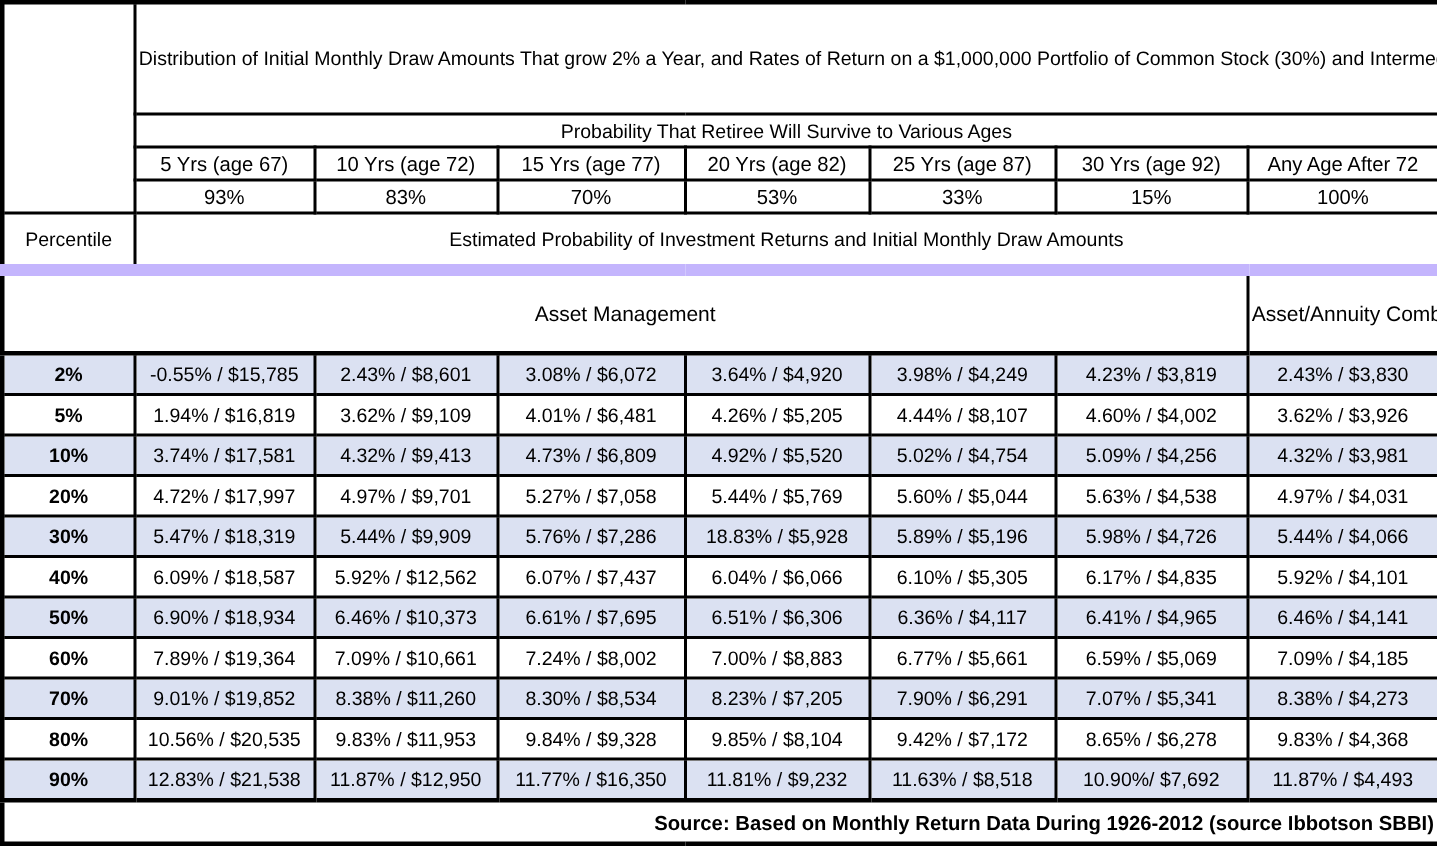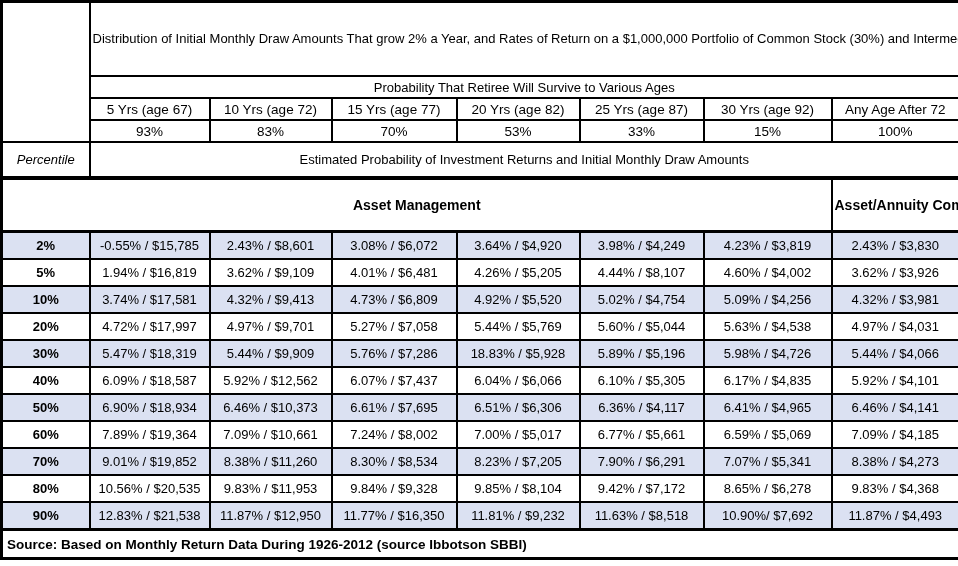--- a/index.html
+++ b/index.html
@@ -56,31 +56,30 @@
     font-size: 13.5px;
     font-weight: normal;
     margin-top: 32px;
   }
   tr.percentile-row td {
     height: 33px;
     border-bottom: 4px solid #000000;
   }
   td.percentile-label {
     font-size: 13.5px;
-    font-style: italic;
   }
   td.estimated-cell {
     font-weight: bold;
     font-size: 13.5px;
   }
   tr.section-row td {
     height: 50px;
-    font-weight: bold;
+    font-weight: normal;
     font-size: 14px;
-    border-top: 1px solid #c4b5fd;
+    border-top: 8px solid #c4b5fd;
     border-bottom: 3px solid #000000;
   }
   td.combo-cell {
     white-space: normal;
     line-height: 1.35;
     padding: 0 6px;
   }
   tbody.data-rows th, tbody.data-rows td {
     height: 25px;
     font-size: 13px;
@@ -91,21 +90,21 @@
   tbody.data-rows tr.shaded th,
   tbody.data-rows tr.shaded td {
     background: #dbe1f2;
   }
   tbody.data-rows tr:last-child th,
   tbody.data-rows tr:last-child td {
     border-bottom: 3px solid #000000;
   }
   tfoot td.source-cell {
     height: 26px;
-    text-align: left;
+    text-align: right;
     font-weight: bold;
     font-size: 13.5px;
     padding-left: 4px;
     border-top: 3px solid #000000;
   }
 </style>
 </head>
 <body>
 
 <div class="page">
@@ -224,21 +223,21 @@
           <td>6.51% / $6,306</td>
           <td>6.36% / $4,117</td>
           <td>6.41% / $4,965</td>
           <td>6.46% / $4,141</td>
         </tr>
         <tr>
           <th>60%</th>
           <td>7.89% / $19,364</td>
           <td>7.09% / $10,661</td>
           <td>7.24% / $8,002</td>
-          <td>7.00% / $5,017</td>
+          <td>7.00% / $8,883</td>
           <td>6.77% / $5,661</td>
           <td>6.59% / $5,069</td>
           <td>7.09% / $4,185</td>
         </tr>
         <tr class="shaded">
           <th>70%</th>
           <td>9.01% / $19,852</td>
           <td>8.38% / $11,260</td>
           <td>8.30% / $8,534</td>
           <td>8.23% / $7,205</td>

